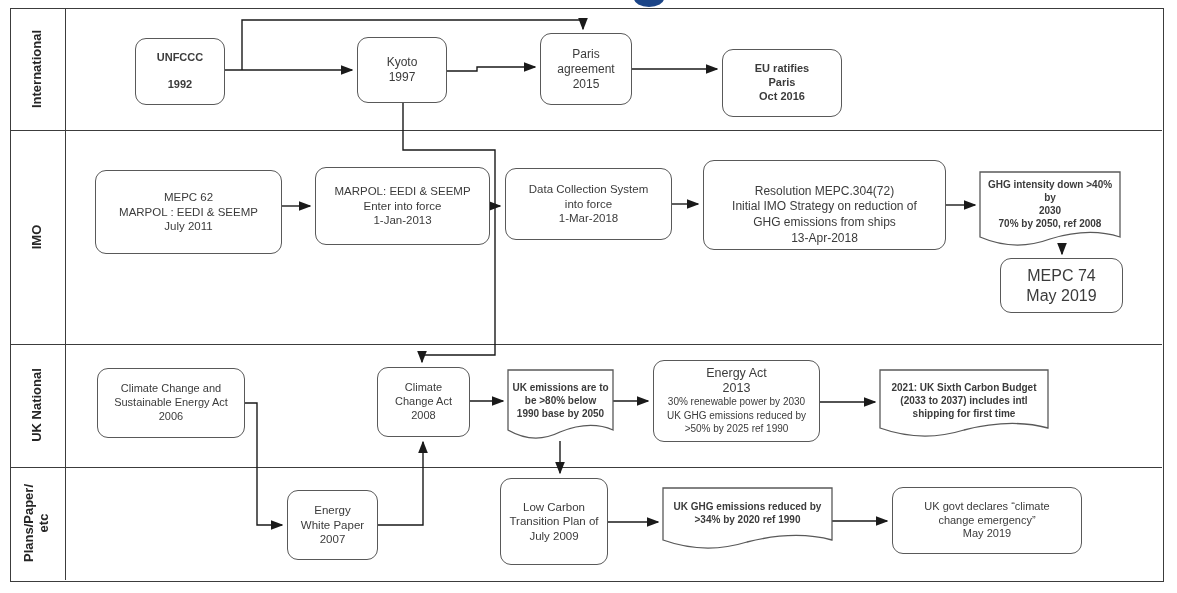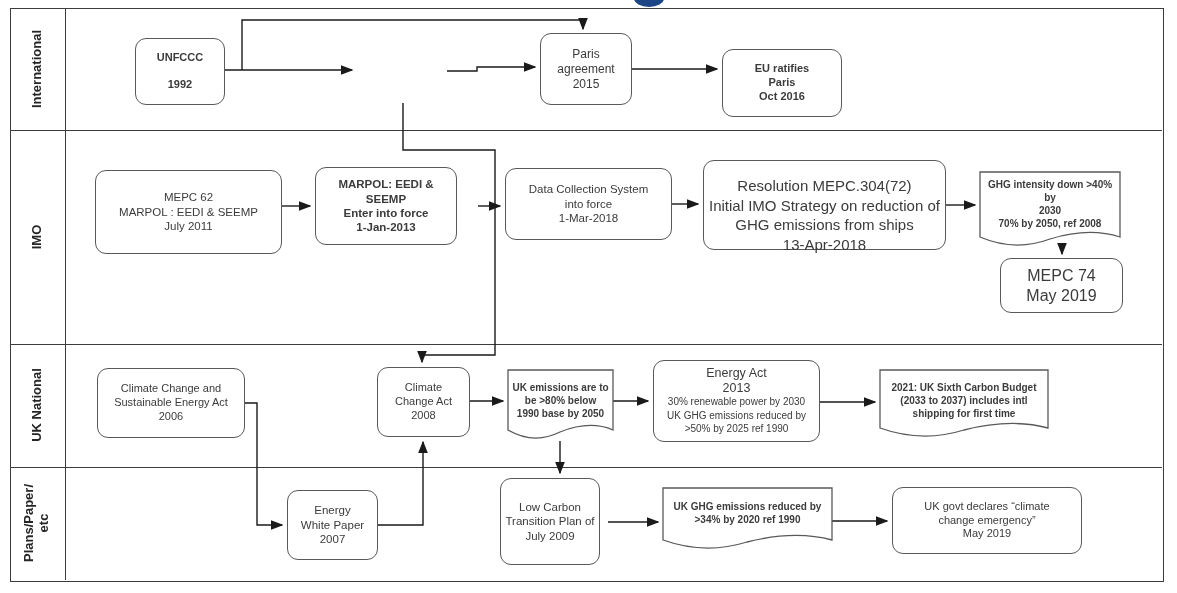--- a/index.html
+++ b/index.html
@@ -83,48 +83,52 @@
       <path d="M880,370 H1048 V428 Q1011,418 964,430 Q922,443 880,428 Z"></path>
       <path d="M663,488 H832 V540 Q795,530 747,542 Q705,555 663,540 Z"></path>
     </g>
   </svg>
 
   <div class="node" style="left:135px;top:38px;width:90px;height:67px;">
     <span class="node-text" style="font-size:11px;font-weight:600;">UNFCCC
 
 1992</span>
   </div>
+  <div class="node" style="left:357px;top:37px;width:90px;height:66px;">
+    <span class="node-text" style="font-size:12px;">Kyoto
+1997</span>
+  </div>
   <div class="node" style="left:540px;top:33px;width:92px;height:72px;">
     <span class="node-text" style="font-size:12px;">Paris
 agreement
 2015</span>
   </div>
   <div class="node" style="left:722px;top:49px;width:120px;height:68px;">
     <span class="node-text" style="font-size:11px;font-weight:600;">EU ratifies
 Paris
 Oct 2016</span>
   </div>
 
   <div class="node" style="left:95px;top:170px;width:187px;height:84px;">
     <span class="node-text" style="font-size:11.5px;">MEPC 62
 MARPOL : EEDI &amp; SEEMP
 July 2011</span>
   </div>
-  <div class="node" style="left:315px;top:167px;width:142px;height:78px;font-weight:bold;">
+  <div class="node" style="left:315px;top:167px;width:175px;height:78px;">
     <span class="node-text" style="font-size:11.5px;">MARPOL: EEDI &amp; SEEMP
 Enter into force
 1-Jan-2013</span>
   </div>
   <div class="node" style="left:505px;top:168px;width:167px;height:72px;">
     <span class="node-text" style="font-size:11.5px;">Data Collection System
 into force
 1-Mar-2018</span>
   </div>
   <div class="node" style="left:703px;top:160px;width:243px;height:90px;">
-    <span class="node-text" style="font-size:15px;line-height:1.3;margin-top:20px;">Resolution MEPC.304(72)
+    <span class="node-text" style="font-size:12px;line-height:1.3;margin-top:20px;">Resolution MEPC.304(72)
 Initial IMO Strategy on reduction of
 GHG emissions from ships
 13-Apr-2018</span>
   </div>
   <div class="doc-label" style="left:982px;top:176px;width:136px;height:56px;font-size:10px;font-weight:600;">GHG intensity down  &gt;40% by
 2030
 70% by 2050, ref 2008</div>
   <div class="node" style="left:1000px;top:258px;width:123px;height:55px;">
     <span class="node-text" style="font-size:16px;">MEPC 74
 May 2019</span>
@@ -152,21 +156,21 @@
   </div>
   <div class="doc-label" style="left:882px;top:376px;width:164px;height:48px;font-size:10px;font-weight:600;">2021: UK Sixth Carbon Budget
 (2033 to 2037) includes intl
 shipping for first time</div>
 
   <div class="node" style="left:287px;top:490px;width:91px;height:70px;">
     <span class="node-text" style="font-size:11.5px;">Energy
 White Paper
 2007</span>
   </div>
-  <div class="node" style="left:500px;top:478px;width:100px;height:87px;">
+  <div class="node" style="left:500px;top:478px;width:108px;height:87px;">
     <span class="node-text" style="font-size:11.5px;">Low Carbon
 Transition Plan of
 July 2009</span>
   </div>
   <div class="doc-label" style="left:665px;top:494px;width:165px;height:38px;font-size:10px;font-weight:600;">UK GHG emissions reduced by
 &gt;34% by 2020 ref 1990</div>
   <div class="node" style="left:892px;top:487px;width:190px;height:67px;">
     <span class="node-text" style="font-size:11px;">UK govt declares “climate
 change emergency”
 May 2019</span>

